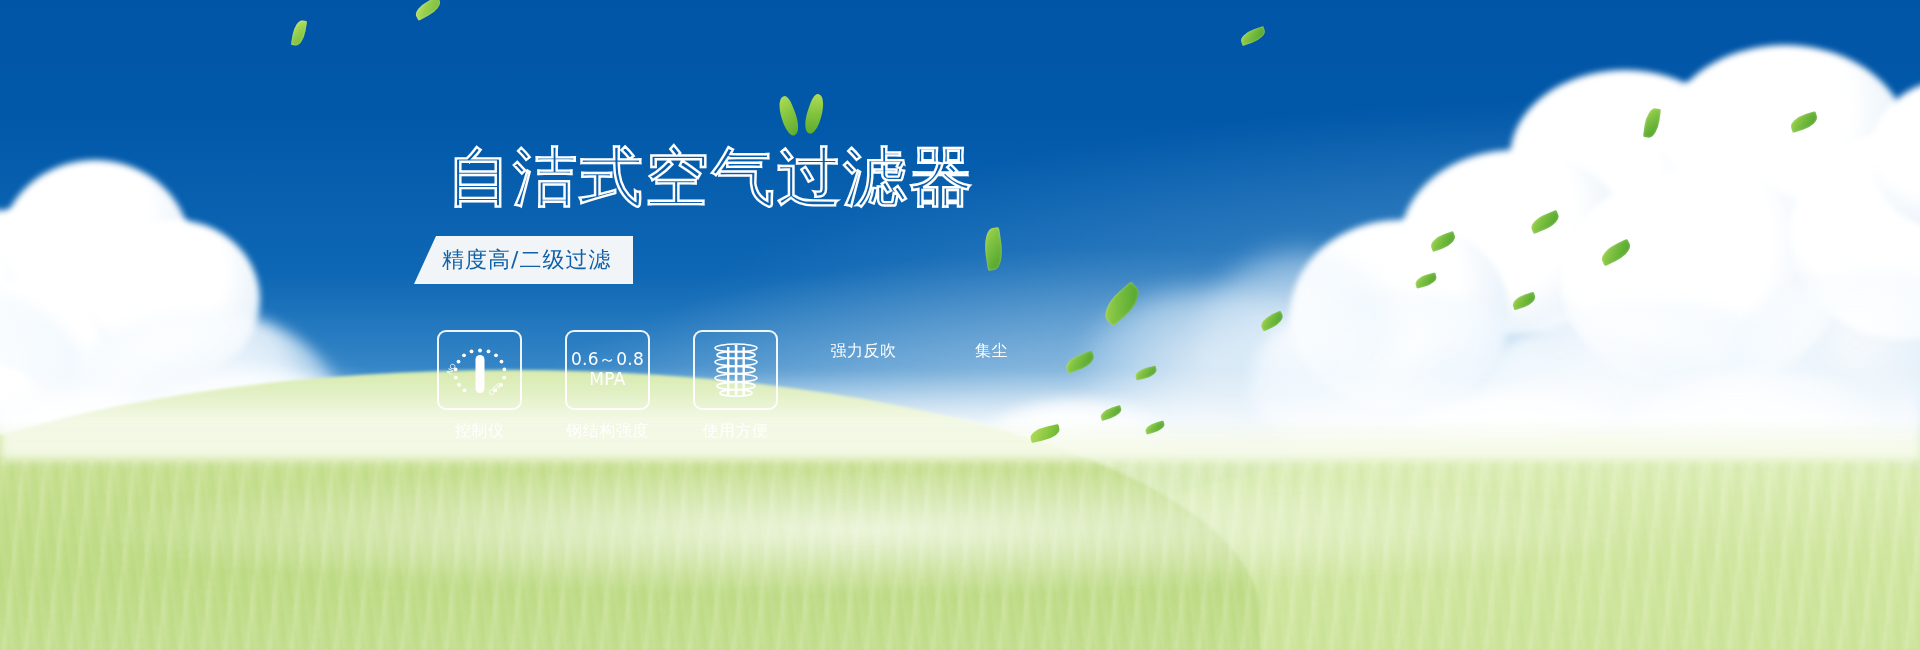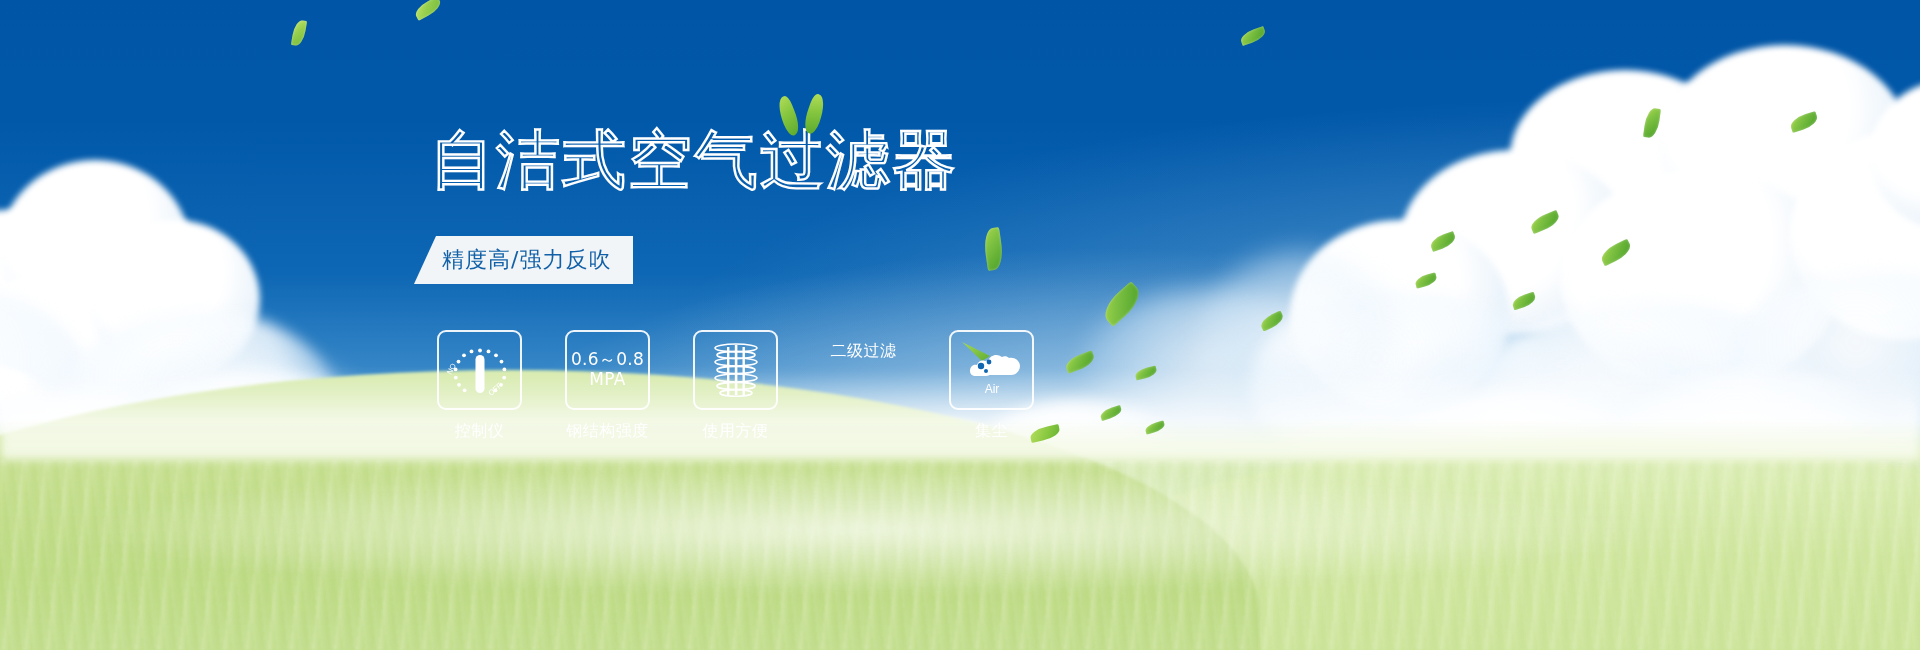--- a/index.html
+++ b/index.html
@@ -97,21 +97,21 @@
   .main-title{
     font-size:64px;
     line-height:1;
     letter-spacing:2px;
     color:transparent;
     -webkit-text-stroke:2.4px #ffffff;
     text-stroke:2.4px #ffffff;
     font-family:"DejaVu Sans","Liberation Sans",sans-serif;
     font-weight:400;
     white-space:nowrap;
-    margin:0;
+    margin:17px;
   }
   .sprout{position:absolute;top:-36px;left:345px;width:56px;height:46px;}
   .sprout .sp-leaf{
     position:absolute;width:15px;height:40px;
     background:linear-gradient(160deg,#b4de5a 0%,#86c63f 45%,#5aa92e 100%);
   }
   .sprout .sp-l{left:6px;top:4px;border-radius:70% 30% 62% 38%;transform:rotate(-22deg);}
   .sprout .sp-r{left:32px;top:2px;border-radius:30% 70% 38% 62%;transform:rotate(20deg);}
 
   
@@ -304,21 +304,21 @@
 
     <div class="title-wrap">
       <div class="sprout">
         <div class="sp-leaf sp-l"></div>
         <div class="sp-leaf sp-r"></div>
       </div>
       <h1 class="main-title">自洁式空气过滤器</h1>
     </div>
 
     <div class="subtitle-bar">
-      <div class="sub-right">精度高/强力反吹</div>
+      <div class="sub-right">精度高/二级过滤</div>
     </div>
 
     <div class="features">
 
       <div class="feature">
         <div class="fbox">
           <svg width="70" height="64" viewBox="0 0 70 64" aria-hidden="true">
             <g fill="#ffffff">
               <circle cx="35" cy="12.5" r="1.9"></circle>
                 <circle cx="43.5" cy="13.4" r="1.9"></circle>
@@ -368,41 +368,24 @@
               <rect x="22" y="8" width="2.4" height="48"></rect>
               <rect x="29.8" y="6" width="2.6" height="50"></rect>
               <rect x="37.5" y="8" width="2.4" height="48"></rect>
             </g>
           </svg>
         </div>
         <div class="flabel">使用方便</div>
       </div>
 
       <div class="feature">
-        <div class="flabel">二级过滤</div>
+        <div class="flabel">强力反吹</div>
       </div>
 
       <div class="feature" style="position:relative;">
-        <div class="fbox">
-          <svg width="72" height="56" viewBox="0 0 72 56" aria-hidden="true" style="margin-top:-4px;">
-            <defs>
-              <linearGradient id="swoosh" x1="0" y1="0" x2="1" y2="1">
-                <stop offset="0%" stop-color="#a8da55"></stop>
-                <stop offset="100%" stop-color="#5fae33"></stop>
-              </linearGradient>
-            </defs>
-            <path d="M6 2 L34 16 L26 21 Z" fill="url(#swoosh)"></path>
-            <path d="M22 30 c0-6 5-10 10-9 c2-6 9-8 14-4 c2-1 5-1 7 1 c6-1 11 3 11 8 c0 5-4 9-9 9 H28 c-4 0-6-2-6-5z" fill="#ffffff"></path>
-            <path d="M14 31 c0-4 3-7 7-6 c1-4 6-6 9-3 c4 0 7 3 7 7 c0 4-3 7-7 7 H20 c-4 0-6-2-6-5z" fill="#ffffff"></path>
-            <circle cx="25" cy="26" r="3.2" fill="#1166b2"></circle>
-            <circle cx="33" cy="22" r="2.4" fill="#1166b2"></circle>
-            <circle cx="30" cy="31" r="2.0" fill="#1166b2"></circle>
-            <text x="36" y="53" fill="#ffffff" font-size="12" text-anchor="middle" font-family="Liberation Sans, sans-serif">Air</text>
-          </svg>
-        </div>
         <div class="flabel">集尘</div>
         <div class="leaf-by-label">
             <div></div>
           </div>
       </div>
 
     </div>
   </div>
 </div>
 

